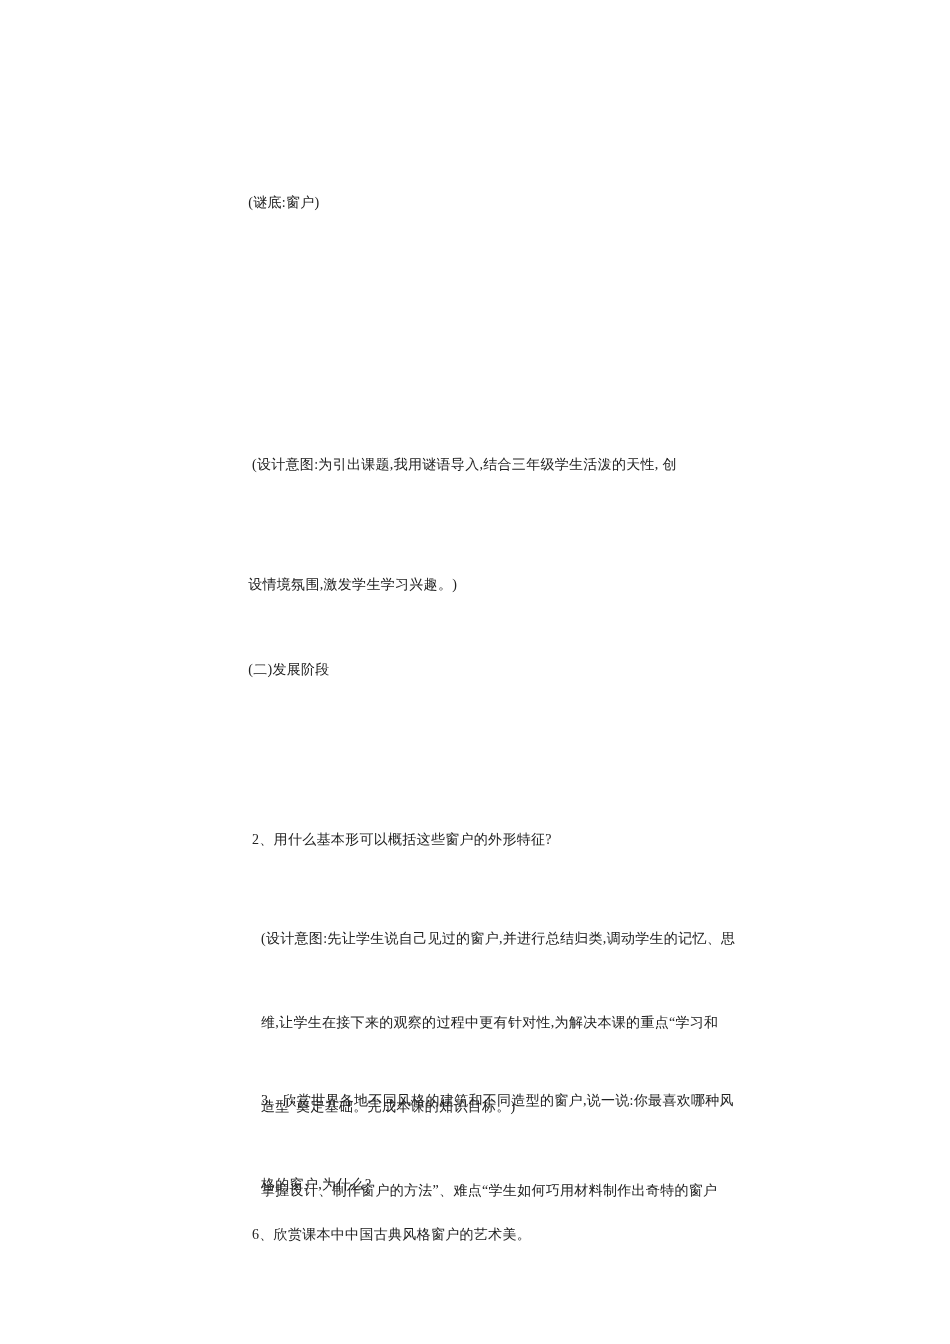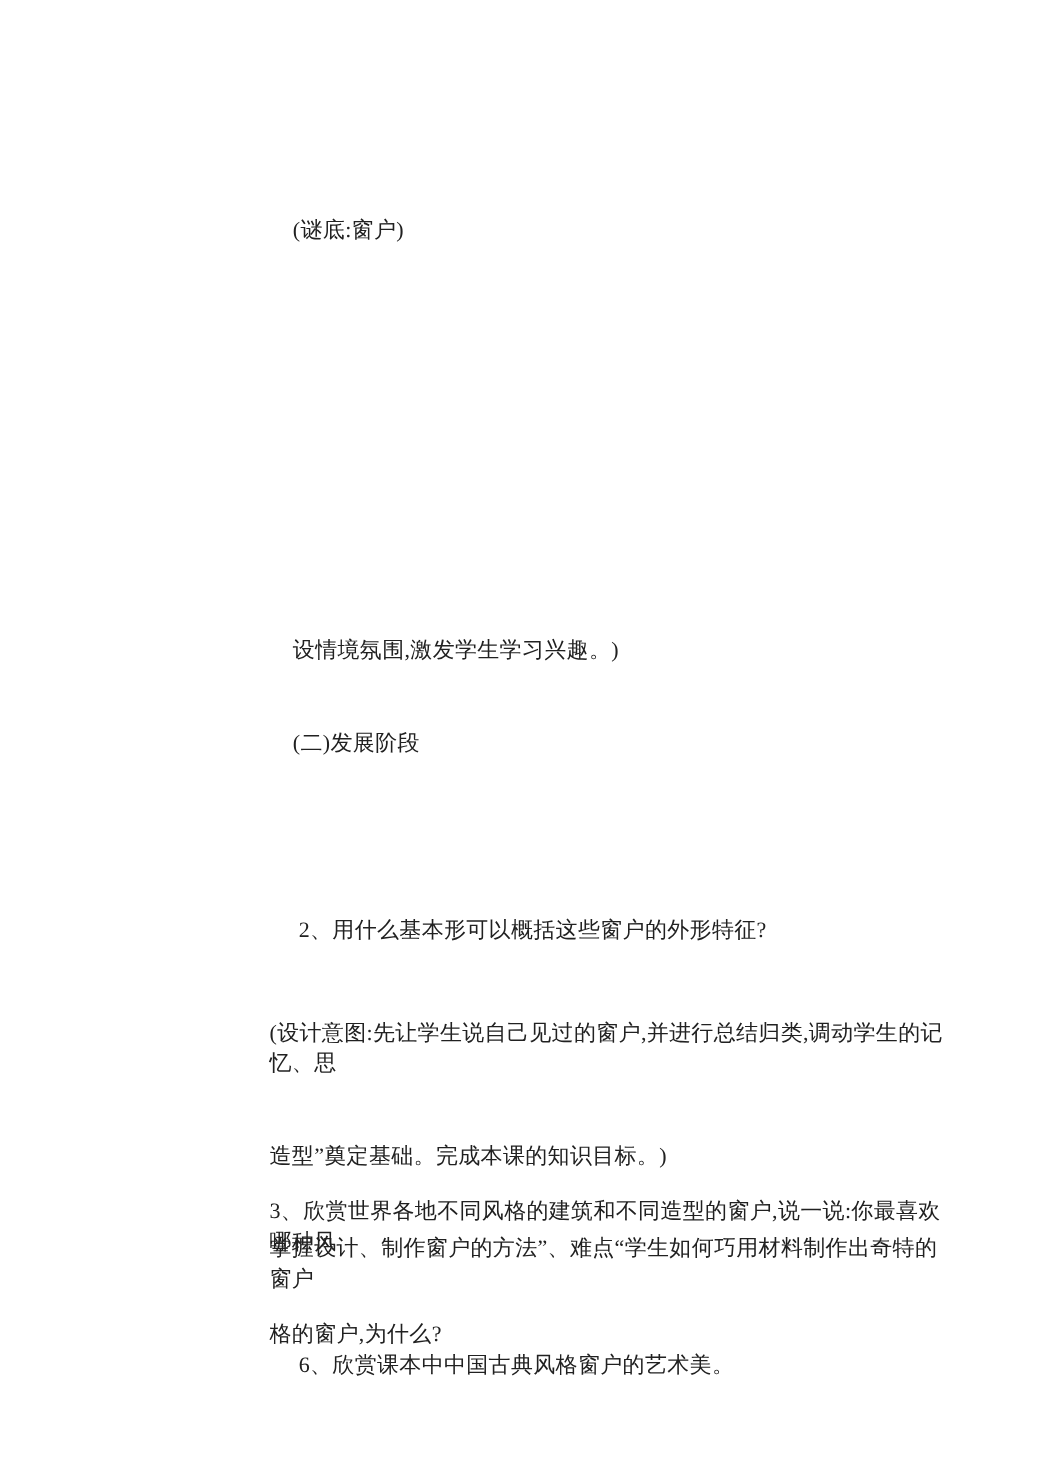--- a/index.html
+++ b/index.html
@@ -14,59 +14,64 @@
     overflow: hidden;
     font-family: "Liberation Serif", "DejaVu Serif", serif;
   }
   .page {
     position: absolute;
     inset: 0;
     background: #ffffff;
   }
   .doc-line {
     position: absolute;
-    left: 245px;
+    left: 233px;
     width: 625px;
-    font-size: 20px;
+    font-size: 14px;
     line-height: 28px;
     letter-spacing: 0.3px;
     color: #212121;
     white-space: pre-wrap;
   }
   .doc-line div {
     min-height: 28px;
+    margin-left: 28px;
   }
 </style>
 </head>
 <body>
 
 <div class="page">
 
   <p class="doc-line" style="top:147px">
     <span>(谜底:窗户)</span>
   </p>
 
 
 
+  <p class="doc-line" style="top:409px">
+    <span> (设计意图:为引出课题,我用谜语导入,结合三年级学生活泼的天性, 创</span>
+  </p>
 
   <p class="doc-line" style="top:614px">
     <span>(二)发展阶段</span>
   </p>
 
   <p class="doc-line" style="top:529px">
     <span>设情境氛围,激发学生学习兴趣。)</span>
   </p>
 
 
   <p class="doc-line" style="top:784px">
     <span> 2、用什么基本形可以概括这些窗户的外形特征?</span>
   </p>
 
   <div class="doc-line" style="top:869px">
     <div>(设计意图:先让学生说自己见过的窗户,并进行总结归类,调动学生的记忆、思</div>
+    <div>维,让学生在接下来的观察的过程中更有针对性,为解决本课的重点“学习和</div>
     <div>造型”奠定基础。完成本课的知识目标。)</div>
     <div>掌握设计、制作窗户的方法”、难点“学生如何巧用材料制作出奇特的窗户</div>
   </div>
 
   <div class="doc-line" style="top:1031px">
     <div>3、欣赏世界各地不同风格的建筑和不同造型的窗户,说一说:你最喜欢哪种风</div>
     <div>格的窗户,为什么?</div>
   </div>
 
   <p class="doc-line" style="top:1179px">

